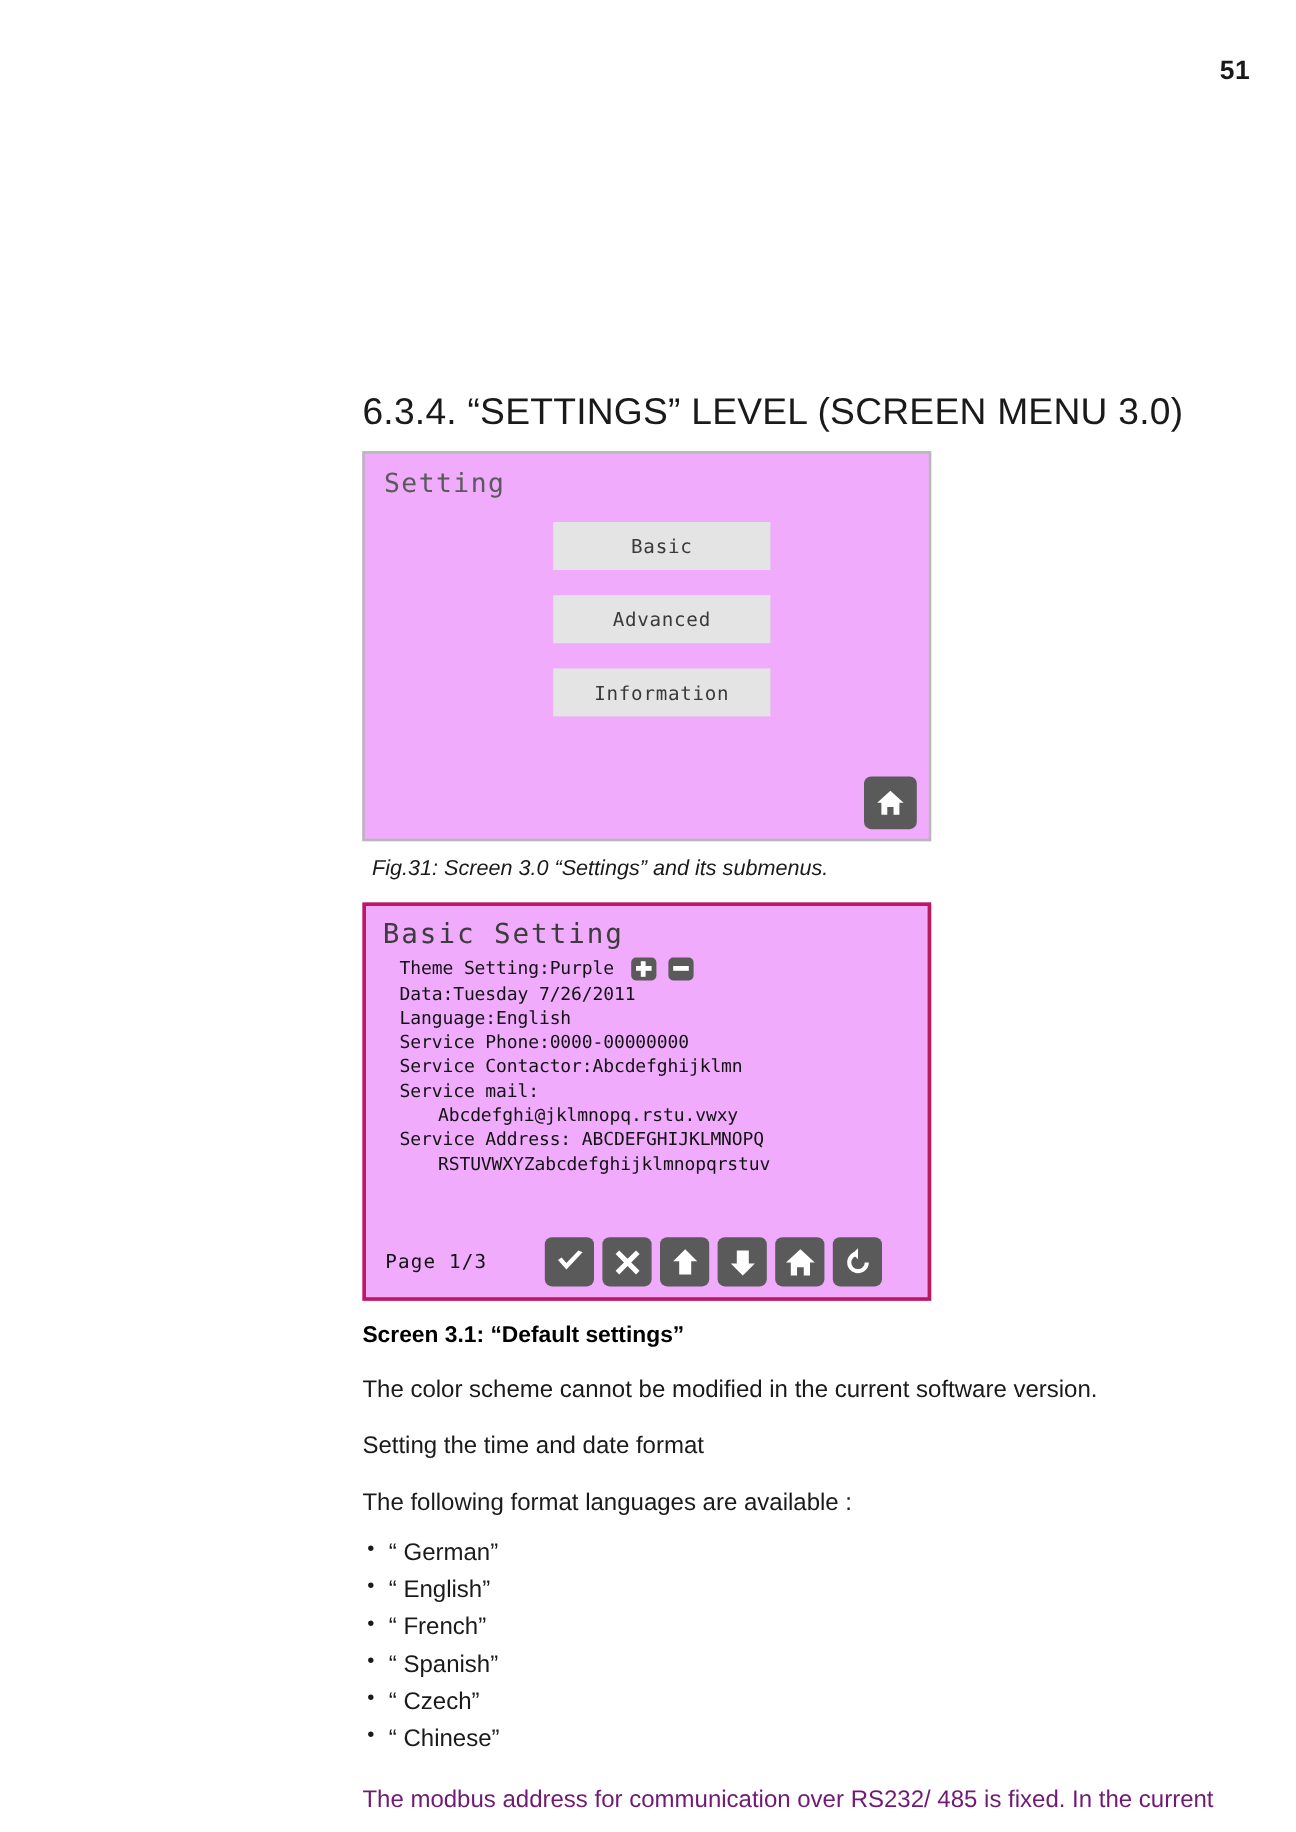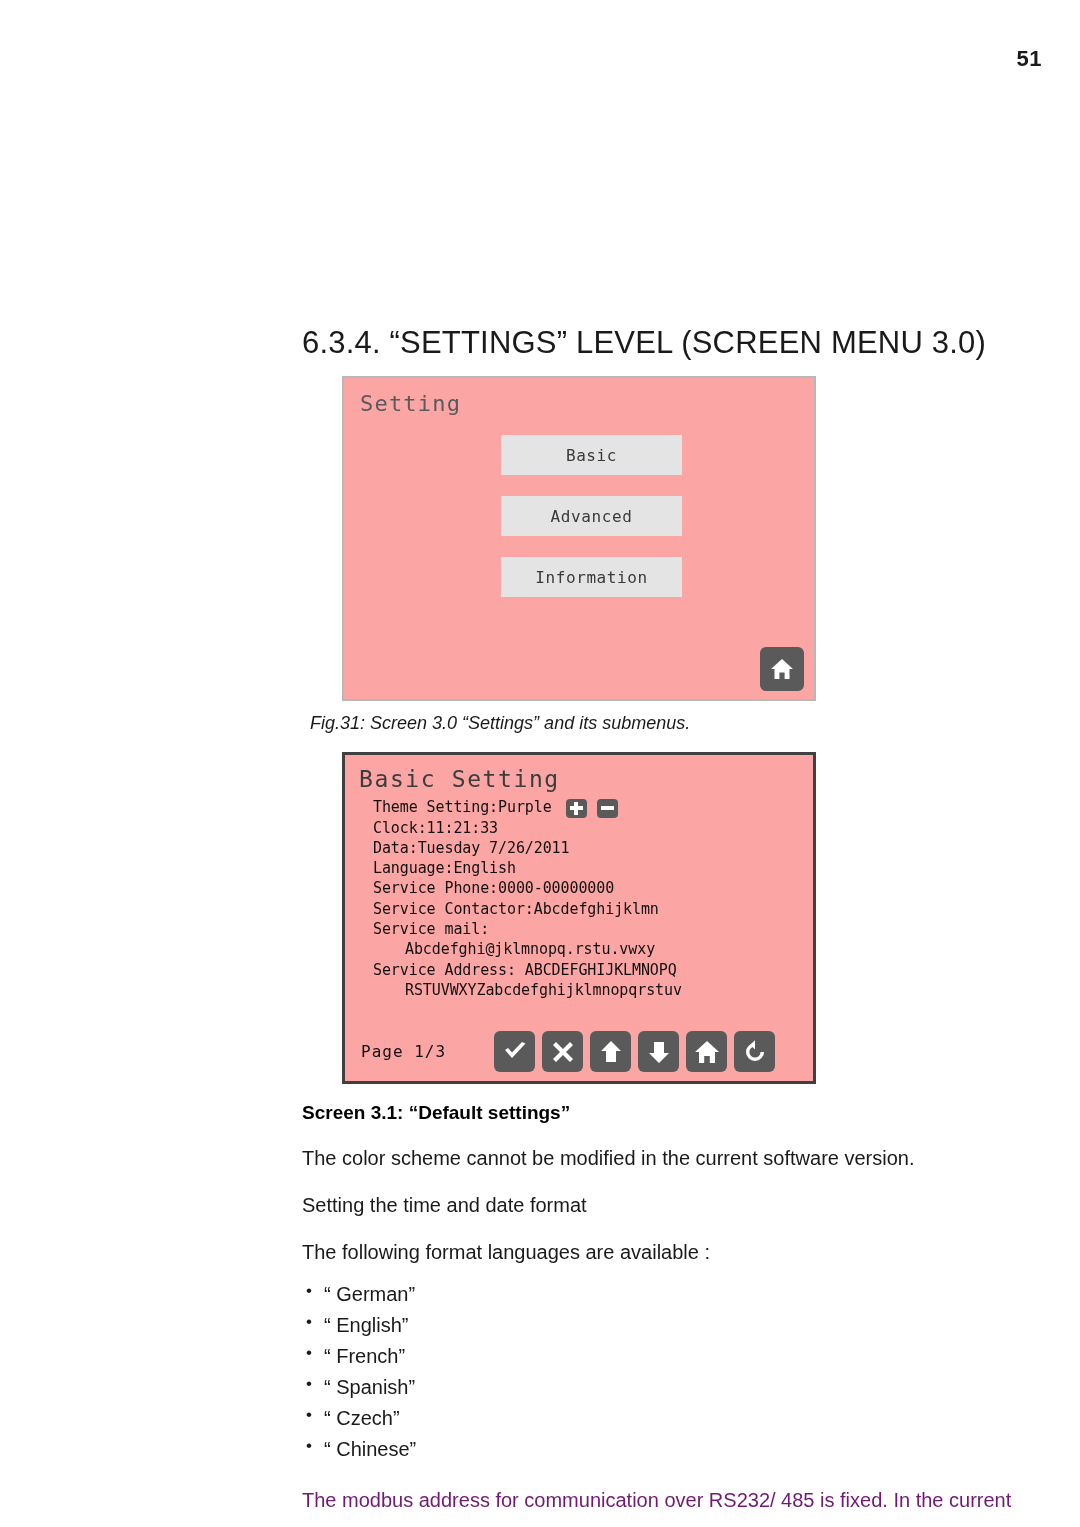--- a/index.html
+++ b/index.html
@@ -41,34 +41,33 @@
     font-weight: 400;
     letter-spacing: 0.2px;
     color: #1a1a1a;
     margin: 0 0 15px 0;
     white-space: nowrap;
   }
 
   
   .device-screen {
     position: relative;
-    background: #fca5a5;
+    background: #f0abfc;
     box-sizing: border-box;
-    margin-left: 40px;
   }
   .screen-menu30 {
     width: 474px;
     height: 325px;
     border: 2px solid #b7b7b7;
     padding: 14px 16px;
   }
   .screen-menu31 {
     width: 474px;
     height: 332px;
-    border: 3px solid #404040;
+    border: 3px solid #be185d;
     padding: 12px 14px;
     margin-top: 0;
   }
 
   .screen-title {
     font-family: "DejaVu Sans Mono", monospace;
     font-size: 22px;
     letter-spacing: 1.2px;
     color: #5a5a5a;
     line-height: 1.1;
@@ -127,21 +126,21 @@
     font-family: "DejaVu Sans Mono", monospace;
     font-size: 15px;
     line-height: 20.3px;
     color: #111111;
     letter-spacing: -0.1px;
     margin-left: 14px;
   }
   .setting-row {
     white-space: nowrap;
     display: flex;
-    align-items: flex-end;
+    align-items: center;
   }
   .setting-row .indent { padding-left: 32px; }
   .plusminus {
     display: inline-flex;
     gap: 10px;
     margin-left: 14px;
   }
   .pm-btn {
     width: 21px;
     height: 19px;
@@ -276,23 +275,20 @@
           <span class="pm-btn">
             <span class="bar-h"></span>
               <span class="bar-v"></span>
           </span>
           <span class="pm-btn">
             <span class="bar-h"></span>
           </span>
         </span>
       </div>
 
-      <div class="setting-row">
-        <span>Clock:11:21:33</span>
-      </div>
 
       <div class="setting-row">
         <span>Data:Tuesday  7/26/2011</span>
       </div>
 
       <div class="setting-row">
         <span>Language:English</span>
       </div>
 
 

